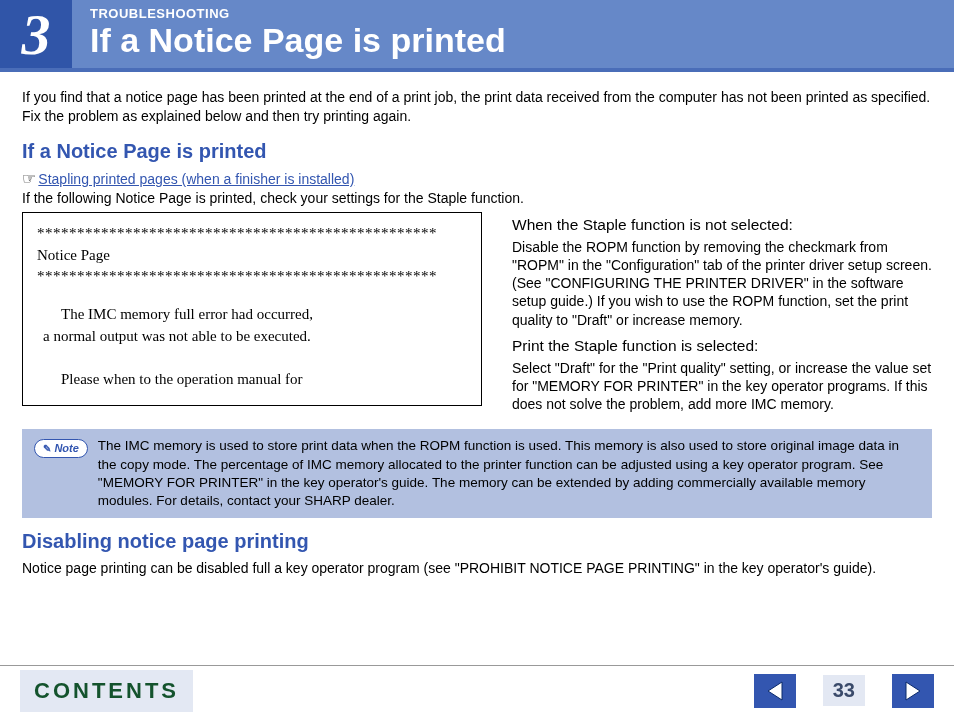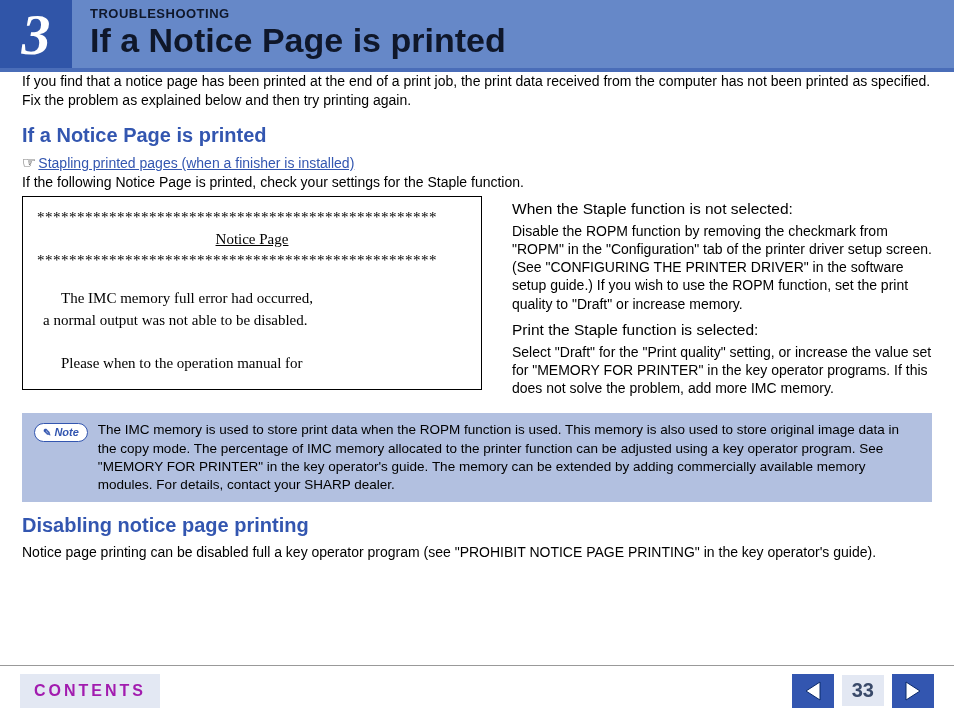--- a/index.html
+++ b/index.html
@@ -28,35 +28,36 @@
   }
   .chapter-num {
     color: #fff;
     font-size: 58px;
     font-style: italic;
     font-weight: bold;
     font-family: Georgia, 'Times New Roman', serif;
   }
   .header-text {
     padding: 6px 18px 16px 18px;
-    color: #0f172a;
+    color: #ffffff;
   }
   .header-eyebrow {
     font-size: 13px;
     font-weight: bold;
     letter-spacing: 0.5px;
   }
   .header-title {
     font-size: 34px;
     font-weight: bold;
     line-height: 1;
     margin-top: 2px;
   }
   .content {
     padding: 0 22px 0 22px;
+    margin-top: 16px;
   }
   .intro {
     line-height: 1.35;
     margin-bottom: 14px;
   }
   .section-heading {
     color: #3356b0;
     font-size: 20px;
     font-weight: bold;
     margin: 8px 0 6px 0;
@@ -82,21 +83,21 @@
   .right-col { flex: 1; }
   .notice-box {
     border: 1px solid #000;
     padding: 10px 14px 14px 14px;
     font-family: "Century Schoolbook", Georgia, 'Times New Roman', serif;
     font-size: 15px;
     line-height: 1.45;
     margin-top: 2px;
   }
   .stars { letter-spacing: 0.5px; text-align: left; white-space: nowrap; overflow: hidden; }
-  .notice-title { text-align: center; text-decoration: underline; }
+  .notice-title { text-align: left; }
   .notice-body { margin-top: 16px; padding: 0 6px; }
   .notice-body p { margin-bottom: 0; }
   .indent { text-indent: 18px; }
   .sub-heading {
     font-weight: normal;
     font-size: 15.5px;
     margin: 6px 0 4px 0;
   }
   .para { line-height: 1.3; margin-bottom: 8px; }
   .note-box {
@@ -131,32 +132,32 @@
     width: 100%;
     height: 50px;
     border-top: 1px solid #999;
     background: #fff;
     display: flex;
     align-items: center;
     padding: 0 20px;
   }
   .contents-btn {
     background: #e3e8f3;
-    color: #a21caf;
+    color: #14532d;
     font-weight: bold;
     letter-spacing: 3px;
-    font-size: 16px;
+    font-size: 22px;
     padding: 8px 14px;
     cursor: pointer;
   }
   .footer-right {
     margin-left: auto;
     display: flex;
     align-items: center;
-    gap: 8px;
+    gap: 27px;
   }
   .nav-btn {
     width: 42px;
     height: 34px;
     background: #3356b0;
     display: flex;
     align-items: center;
     justify-content: center;
     cursor: pointer;
   }
@@ -195,21 +196,21 @@
   <p class="sub-line">If the following Notice Page is printed, check your settings for the Staple function.</p>
 
   <div class="two-col">
     <div class="left-col">
       <div class="notice-box">
         <div class="stars">**************************************************</div>
         <div class="notice-title">Notice Page</div>
         <div class="stars">**************************************************</div>
         <div class="notice-body">
           <p class="indent">The IMC memory full error had occurred,</p>
-          <p>a normal output was not able to be disabled.</p>
+          <p>a normal output was not able to be executed.</p>
           <br>
           <p class="indent">Please when to the operation manual for</p>
         </div>
       </div>
     </div>
     <div class="right-col">
       <div class="sub-heading">When the Staple function is not selected:</div>
       <p class="para">Disable the ROPM function by removing the checkmark from "ROPM" in the "Configuration" tab of the printer driver setup screen. (See "CONFIGURING THE PRINTER DRIVER" in the software setup guide.) If you wish to use the ROPM function, set the print quality to "Draft" or increase memory.</p>
       <div class="sub-heading">Print the Staple function is selected:</div>
       <p class="para">Select "Draft" for the "Print quality" setting, or increase the value set for "MEMORY FOR PRINTER" in the key operator programs. If this does not solve the problem, add more IMC memory.</p>

